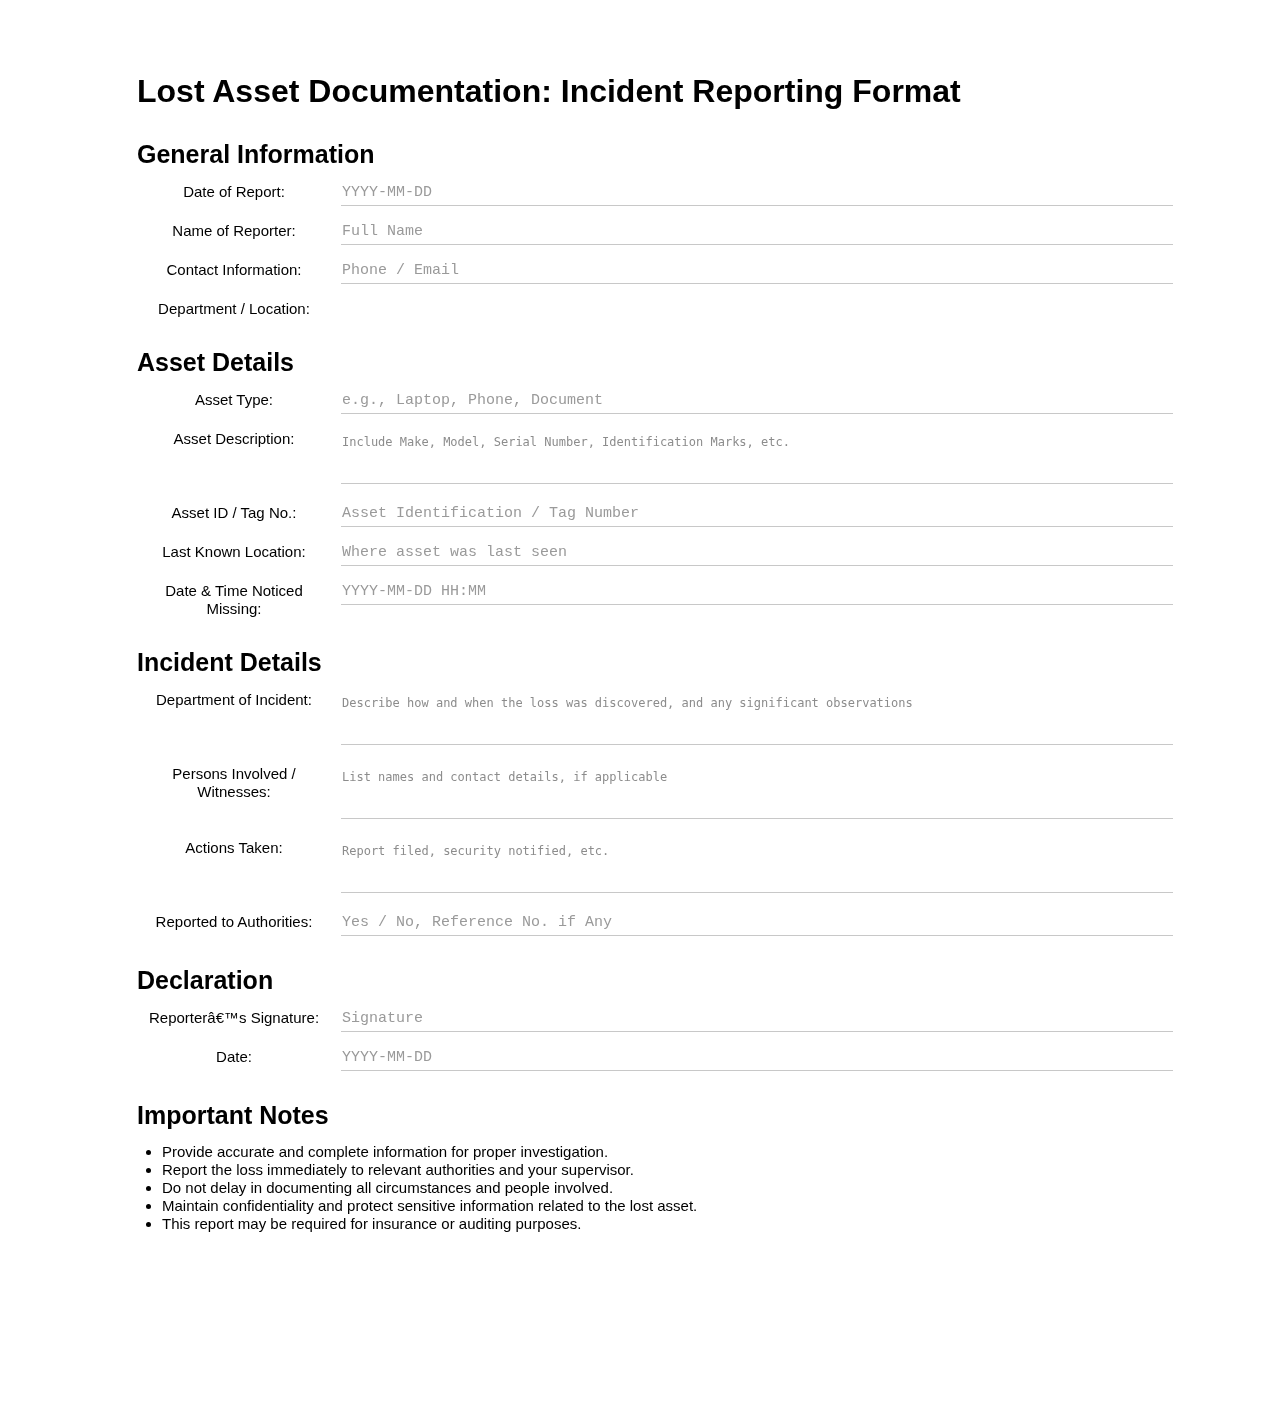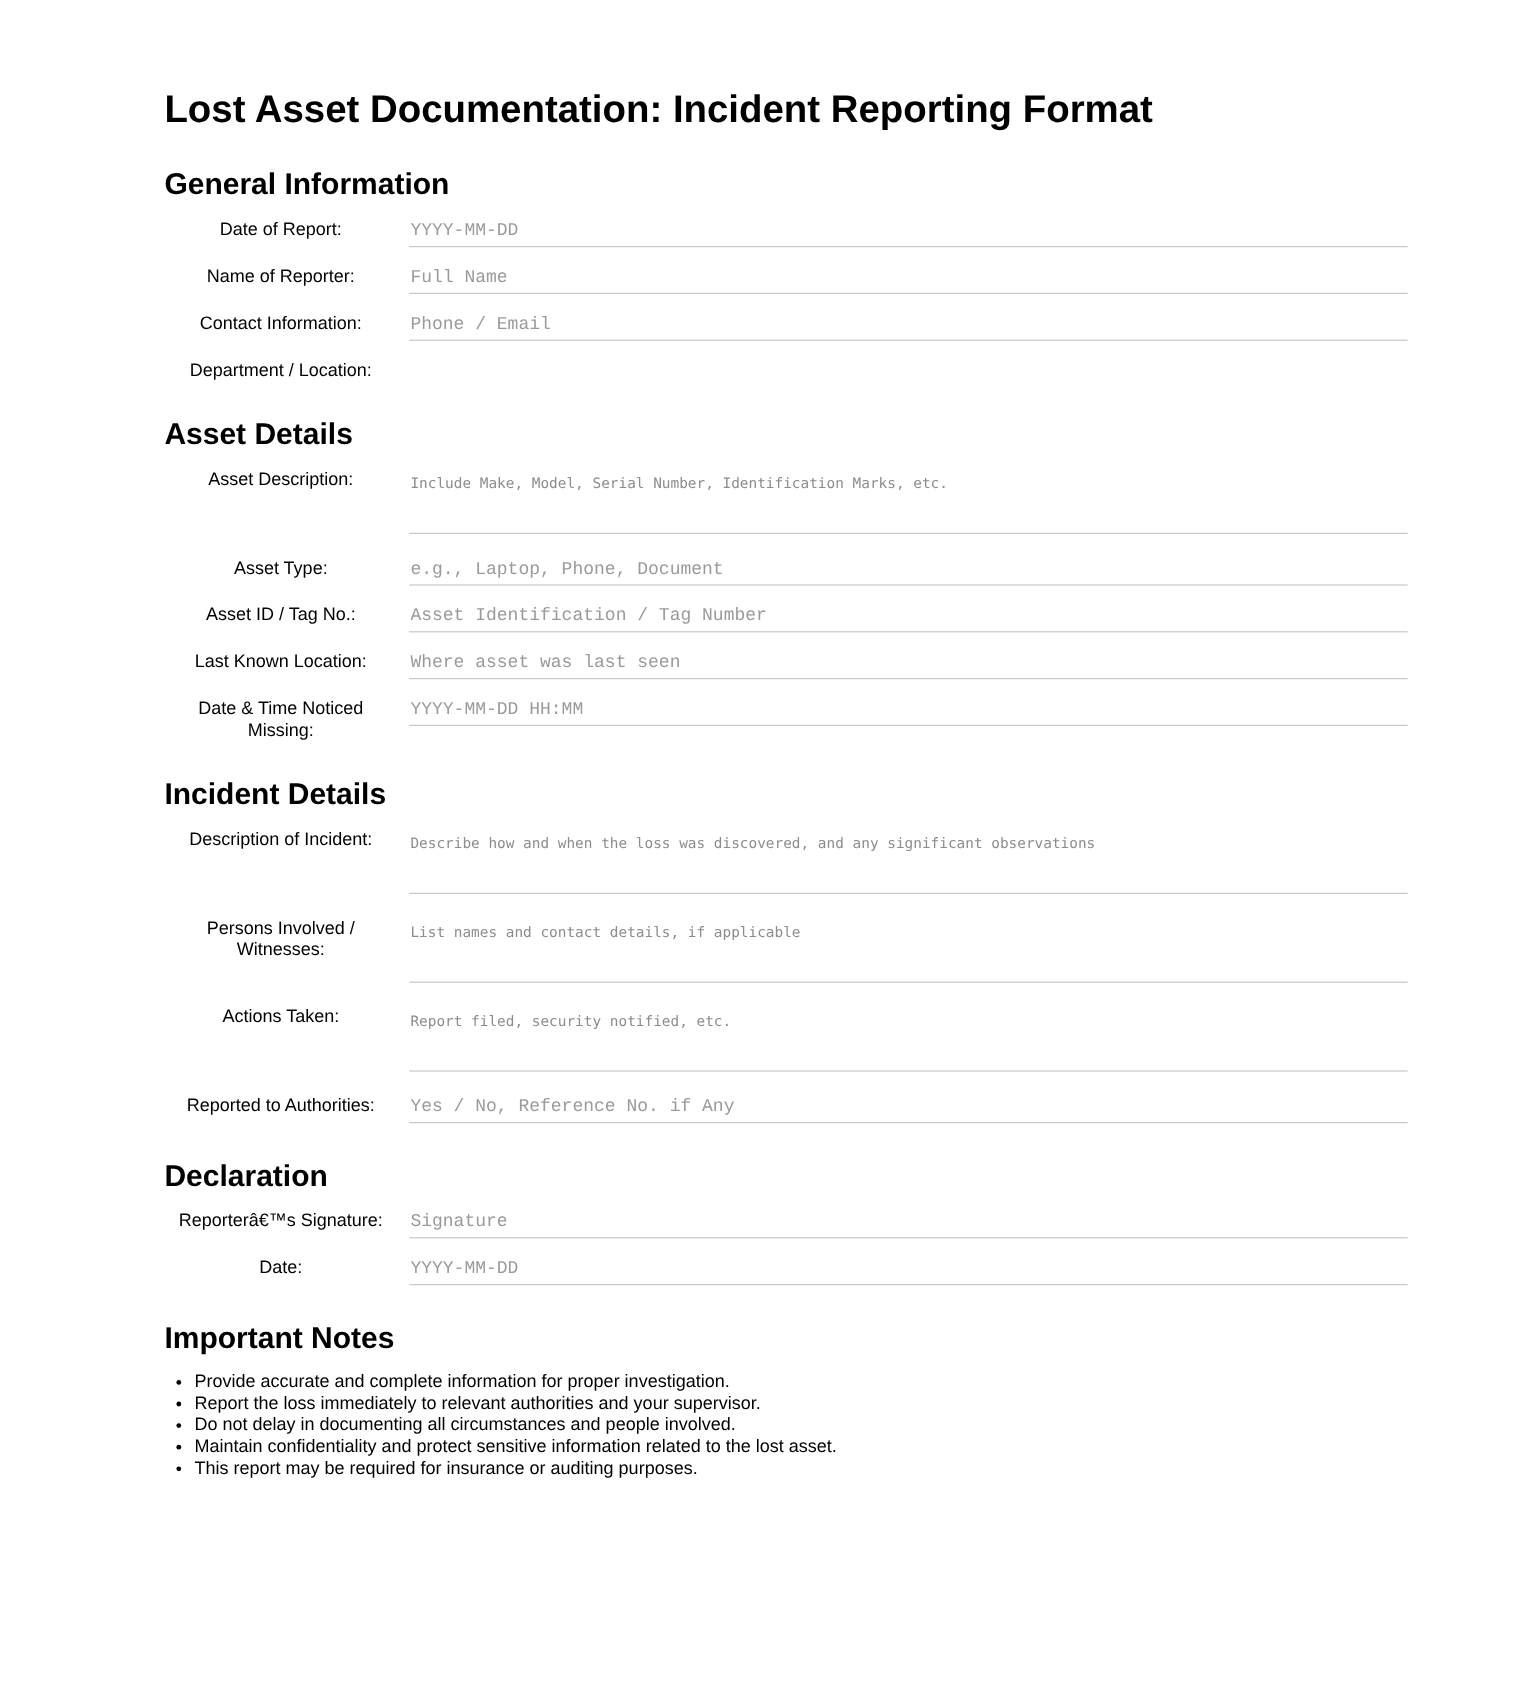--- a/index.html
+++ b/index.html
@@ -122,33 +122,33 @@
         <div class="field">
             <input class="line" type="text" placeholder="Phone / Email" style="">
           </div>
       </div>
       <div class="row">
         <div class="label">Department / Location:</div>
       </div>
 
       <h2 class="section-heading">Asset Details</h2>
 
+      <div class="row">
+        <div class="label">Asset Type:</div>
+        <div class="field">
+            <input class="line" type="text" placeholder="e.g., Laptop, Phone, Document" style="">
+          </div>
+      </div>
       <div class="row multi">
         <div class="label">Asset Description:</div>
         <div class="field">
             <textarea class="area" placeholder="Include Make, Model, Serial Number, Identification Marks, etc." style=""></textarea>
           </div>
       </div>
       <div class="row">
-        <div class="label">Asset Type:</div>
-        <div class="field">
-            <input class="line" type="text" placeholder="e.g., Laptop, Phone, Document" style="">
-          </div>
-      </div>
-      <div class="row">
         <div class="label">Asset ID / Tag No.:</div>
         <div class="field">
             <input class="line" type="text" placeholder="Asset Identification / Tag Number" style="">
           </div>
       </div>
       <div class="row">
         <div class="label">Last Known Location:</div>
         <div class="field">
             <input class="line" type="text" placeholder="Where asset was last seen" style="">
           </div>
@@ -156,21 +156,21 @@
       <div class="row">
         <div class="label">Date &amp; Time Noticed Missing:</div>
         <div class="field">
             <input class="line" type="text" placeholder="YYYY-MM-DD HH:MM" style="">
           </div>
       </div>
 
       <h2 class="section-heading">Incident Details</h2>
 
       <div class="row multi">
-        <div class="label">Description of Incident:</div>
+        <div class="label">Department of Incident:</div>
         <div class="field">
             <textarea class="area" placeholder="Describe how and when the loss was discovered, and any significant observations" style=""></textarea>
           </div>
       </div>
       <div class="row multi">
         <div class="label">Persons Involved / Witnesses:</div>
         <div class="field">
             <textarea class="area" placeholder="List names and contact details, if applicable" style=""></textarea>
           </div>
       </div>

